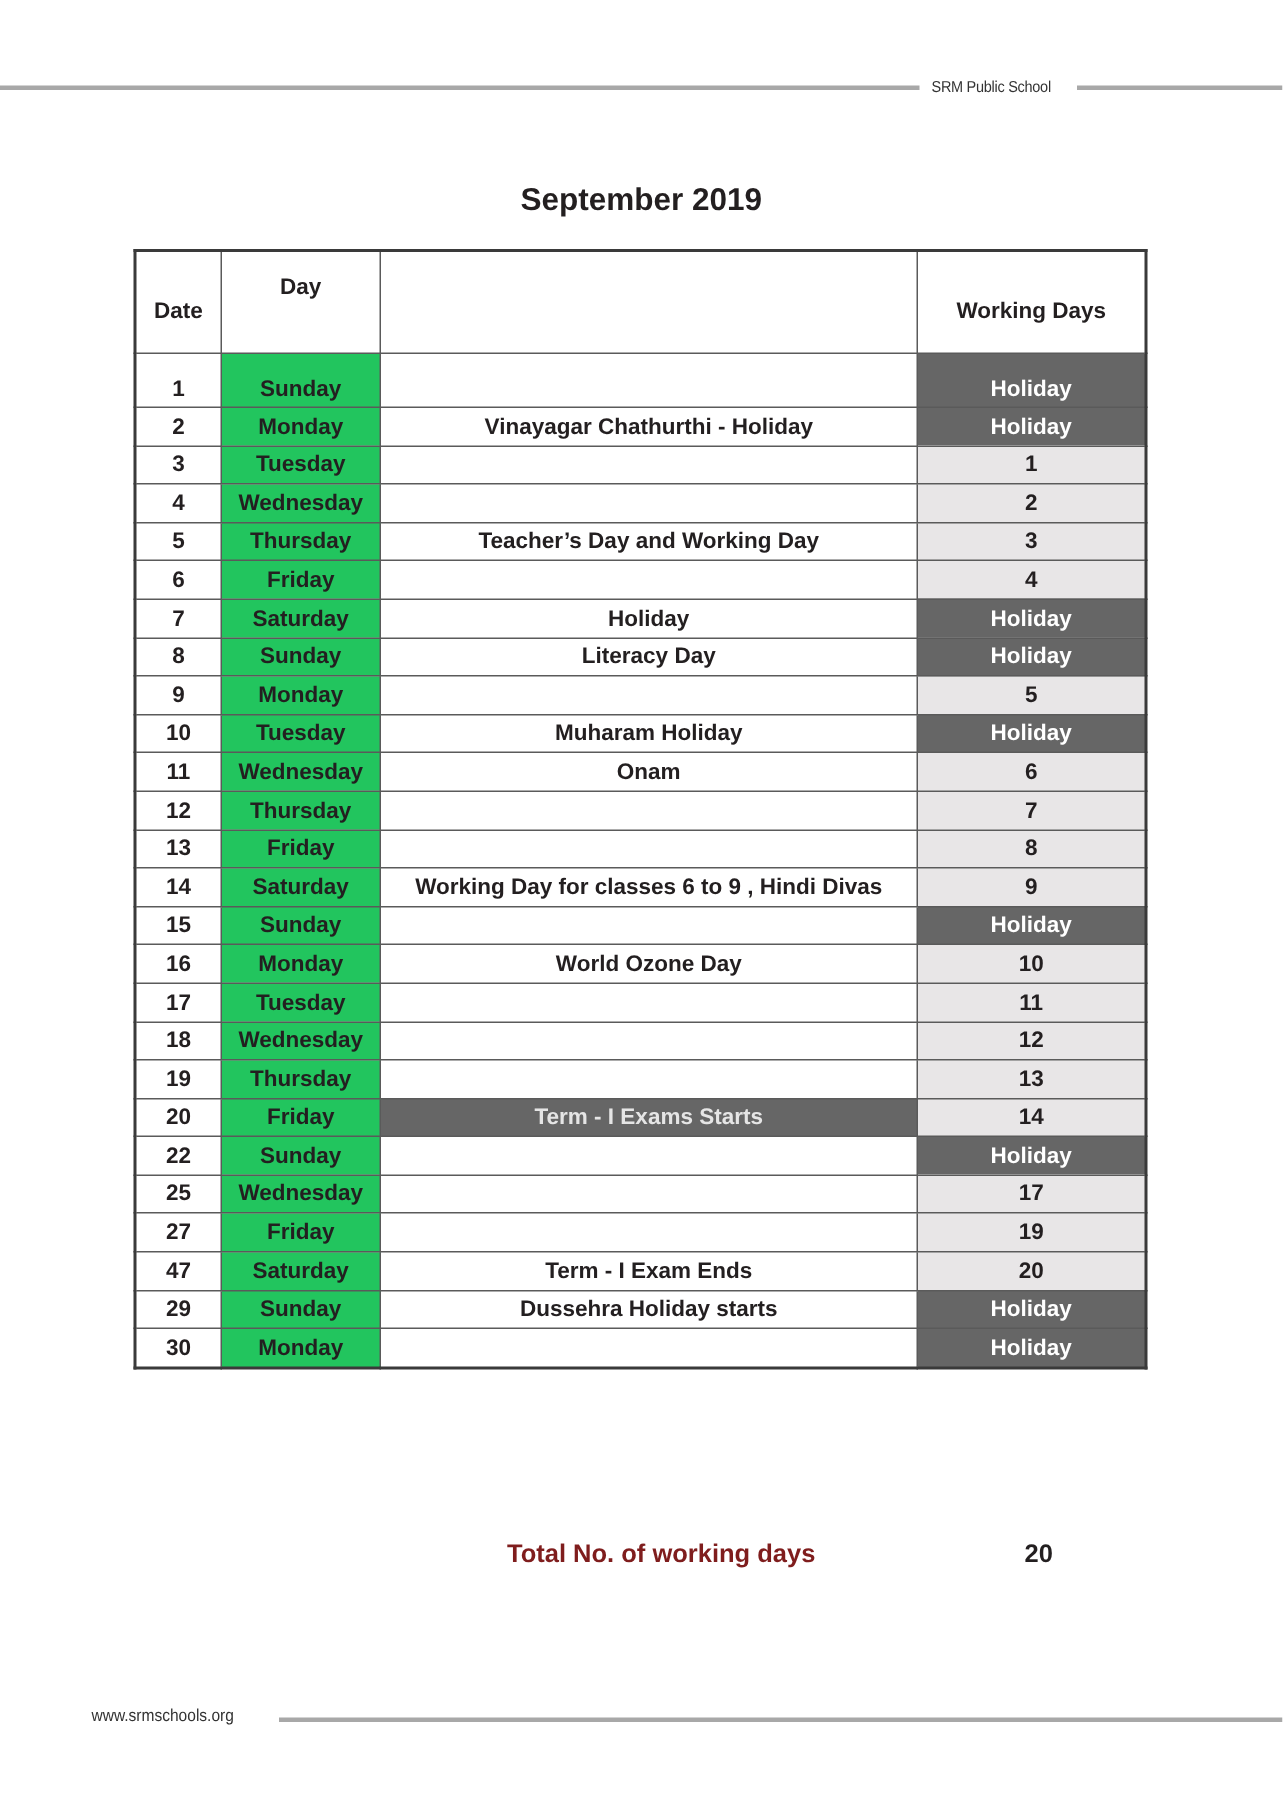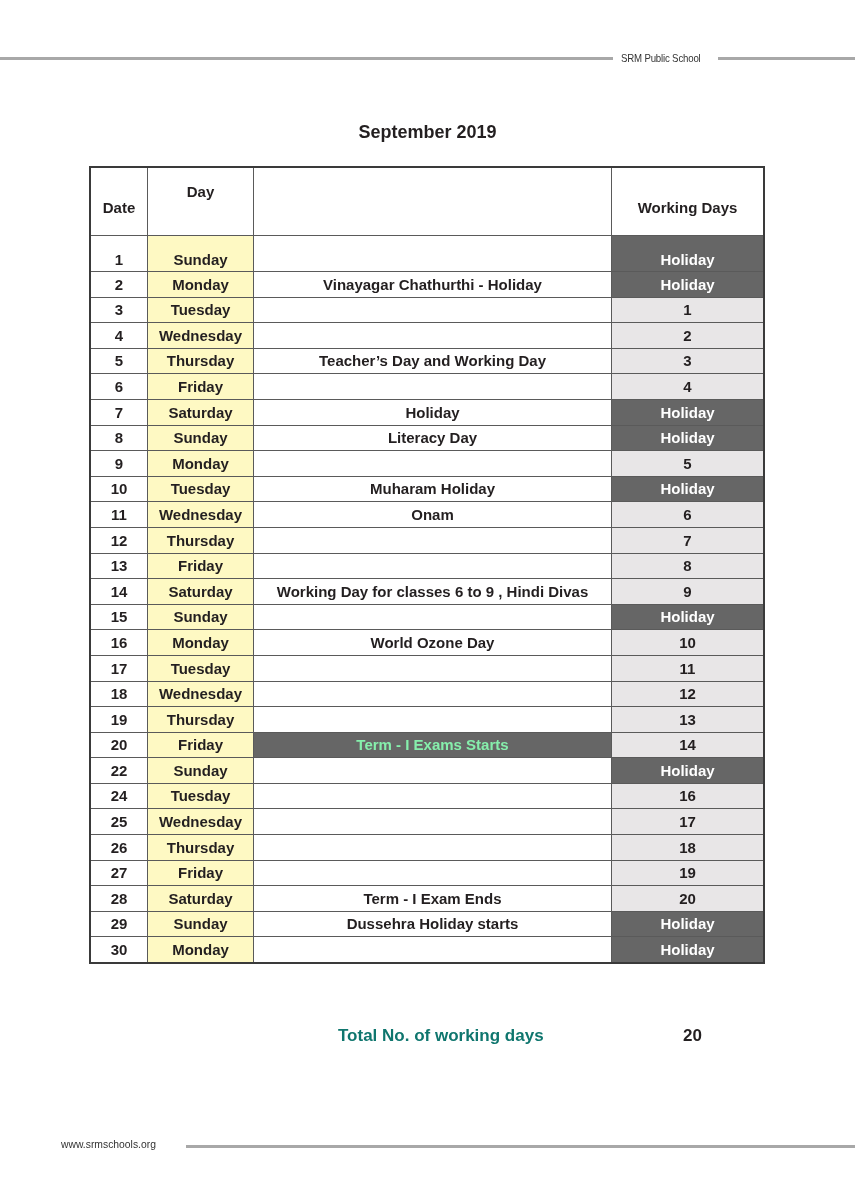--- a/index.html
+++ b/index.html
@@ -3,38 +3,38 @@
 <meta charset="utf-8">
 <style>
   html, body { margin: 0; padding: 0; }
   body {
     width: 855px; height: 1200px; background: #ffffff; position: relative; overflow: hidden;
     font-family: "Liberation Sans", "DejaVu Sans", sans-serif; color: #231f20;
   }
   .top-rule-left { position: absolute; left: 0; top: 57px; width: 613px; height: 3px; background: #a8a8a8; }
   .top-rule-right { position: absolute; left: 718px; top: 57px; width: 137px; height: 3px; background: #a8a8a8; }
   .school-name { position: absolute; left: 621px; top: 52px; font-size: 10.5px; color: #333; letter-spacing: -0.2px; transform: scaleX(0.92); transform-origin: left; white-space: nowrap; }
-  .page-title { position: absolute; left: 0; width: 855px; top: 122px; text-align: center; font-size: 18px; font-weight: bold; color: #231f20; }
+  .page-title { position: absolute; left: 0; width: 855px; top: 122px; text-align: center; font-size: 21px; font-weight: bold; color: #231f20; }
   table.cal {
     position: absolute; left: 89px; top: 166px; border-collapse: collapse;
     border: 2px solid #3a3a3a; font-size: 15px; font-weight: bold; color: #231f20;
   }
   table.cal td, table.cal th { border: 1px solid #5a5a5a; padding: 0; text-align: center; vertical-align: bottom; white-space: nowrap; }
   table.cal th { font-weight: bold; height: 47px; vertical-align: middle; font-size: 15px; }
   table.cal th.date-h { width: 56px; padding-top: 12px; border-radius: 19px; }
   table.cal th.day-h { width: 105px; padding-bottom: 20px; }
   table.cal th.event-h { width: 357px; }
   table.cal th.wd-h { width: 151px; padding-top: 12px; }
   table.cal tr.row td { height: 24.6px; line-height: 24px; }
   table.cal tr.row.first td { height: 35px; line-height: 22px; }
-  td.day { background: #fef9c3; }
+  td.day { background: #22c55e; }
   td.wd { background: #e8e6e7; }
   td.wd.holiday { background: #666666; color: #ffffff; }
-  td.event.hl { background: #666666; color: #86efac; }
-  .total-label { position: absolute; left: 338px; top: 1026px; font-size: 17px; font-weight: bold; color: #0f766e; }
+  td.event.hl { background: #666666; color: #e5e5e5; }
+  .total-label { position: absolute; left: 338px; top: 1026px; font-size: 17px; font-weight: bold; color: #7f1d1d; }
   .total-value { position: absolute; left: 683px; top: 1026px; font-size: 17px; font-weight: bold; color: #231f20; }
   .footer-url { position: absolute; left: 61px; top: 1138px; font-size: 11.5px; color: #333; transform: scaleX(0.9); transform-origin: left; white-space: nowrap; }
   .bottom-rule { position: absolute; left: 186px; top: 1145px; width: 669px; height: 3px; background: #a8a8a8; }
 </style>
 </head>
 <body>
 
 <div class="top-rule-left"></div>
 <div class="school-name">SRM Public School</div>
 <div class="top-rule-right"></div>
@@ -171,45 +171,33 @@
         <td class="event hl">Term - I Exams Starts</td>
         <td class="wd">14</td>
       </tr>
       <tr class="row">
         <td class="date">22</td>
         <td class="day">Sunday</td>
         <td class="event"></td>
         <td class="wd holiday">Holiday</td>
       </tr>
       <tr class="row">
-        <td class="date">24</td>
-        <td class="day">Tuesday</td>
-        <td class="event"></td>
-        <td class="wd">16</td>
-      </tr>
-      <tr class="row">
         <td class="date">25</td>
         <td class="day">Wednesday</td>
         <td class="event"></td>
         <td class="wd">17</td>
       </tr>
       <tr class="row">
-        <td class="date">26</td>
-        <td class="day">Thursday</td>
-        <td class="event"></td>
-        <td class="wd">18</td>
-      </tr>
-      <tr class="row">
         <td class="date">27</td>
         <td class="day">Friday</td>
         <td class="event"></td>
         <td class="wd">19</td>
       </tr>
       <tr class="row">
-        <td class="date">28</td>
+        <td class="date">47</td>
         <td class="day">Saturday</td>
         <td class="event">Term - I Exam Ends</td>
         <td class="wd">20</td>
       </tr>
       <tr class="row">
         <td class="date">29</td>
         <td class="day">Sunday</td>
         <td class="event">Dussehra Holiday starts</td>
         <td class="wd holiday">Holiday</td>
       </tr>

